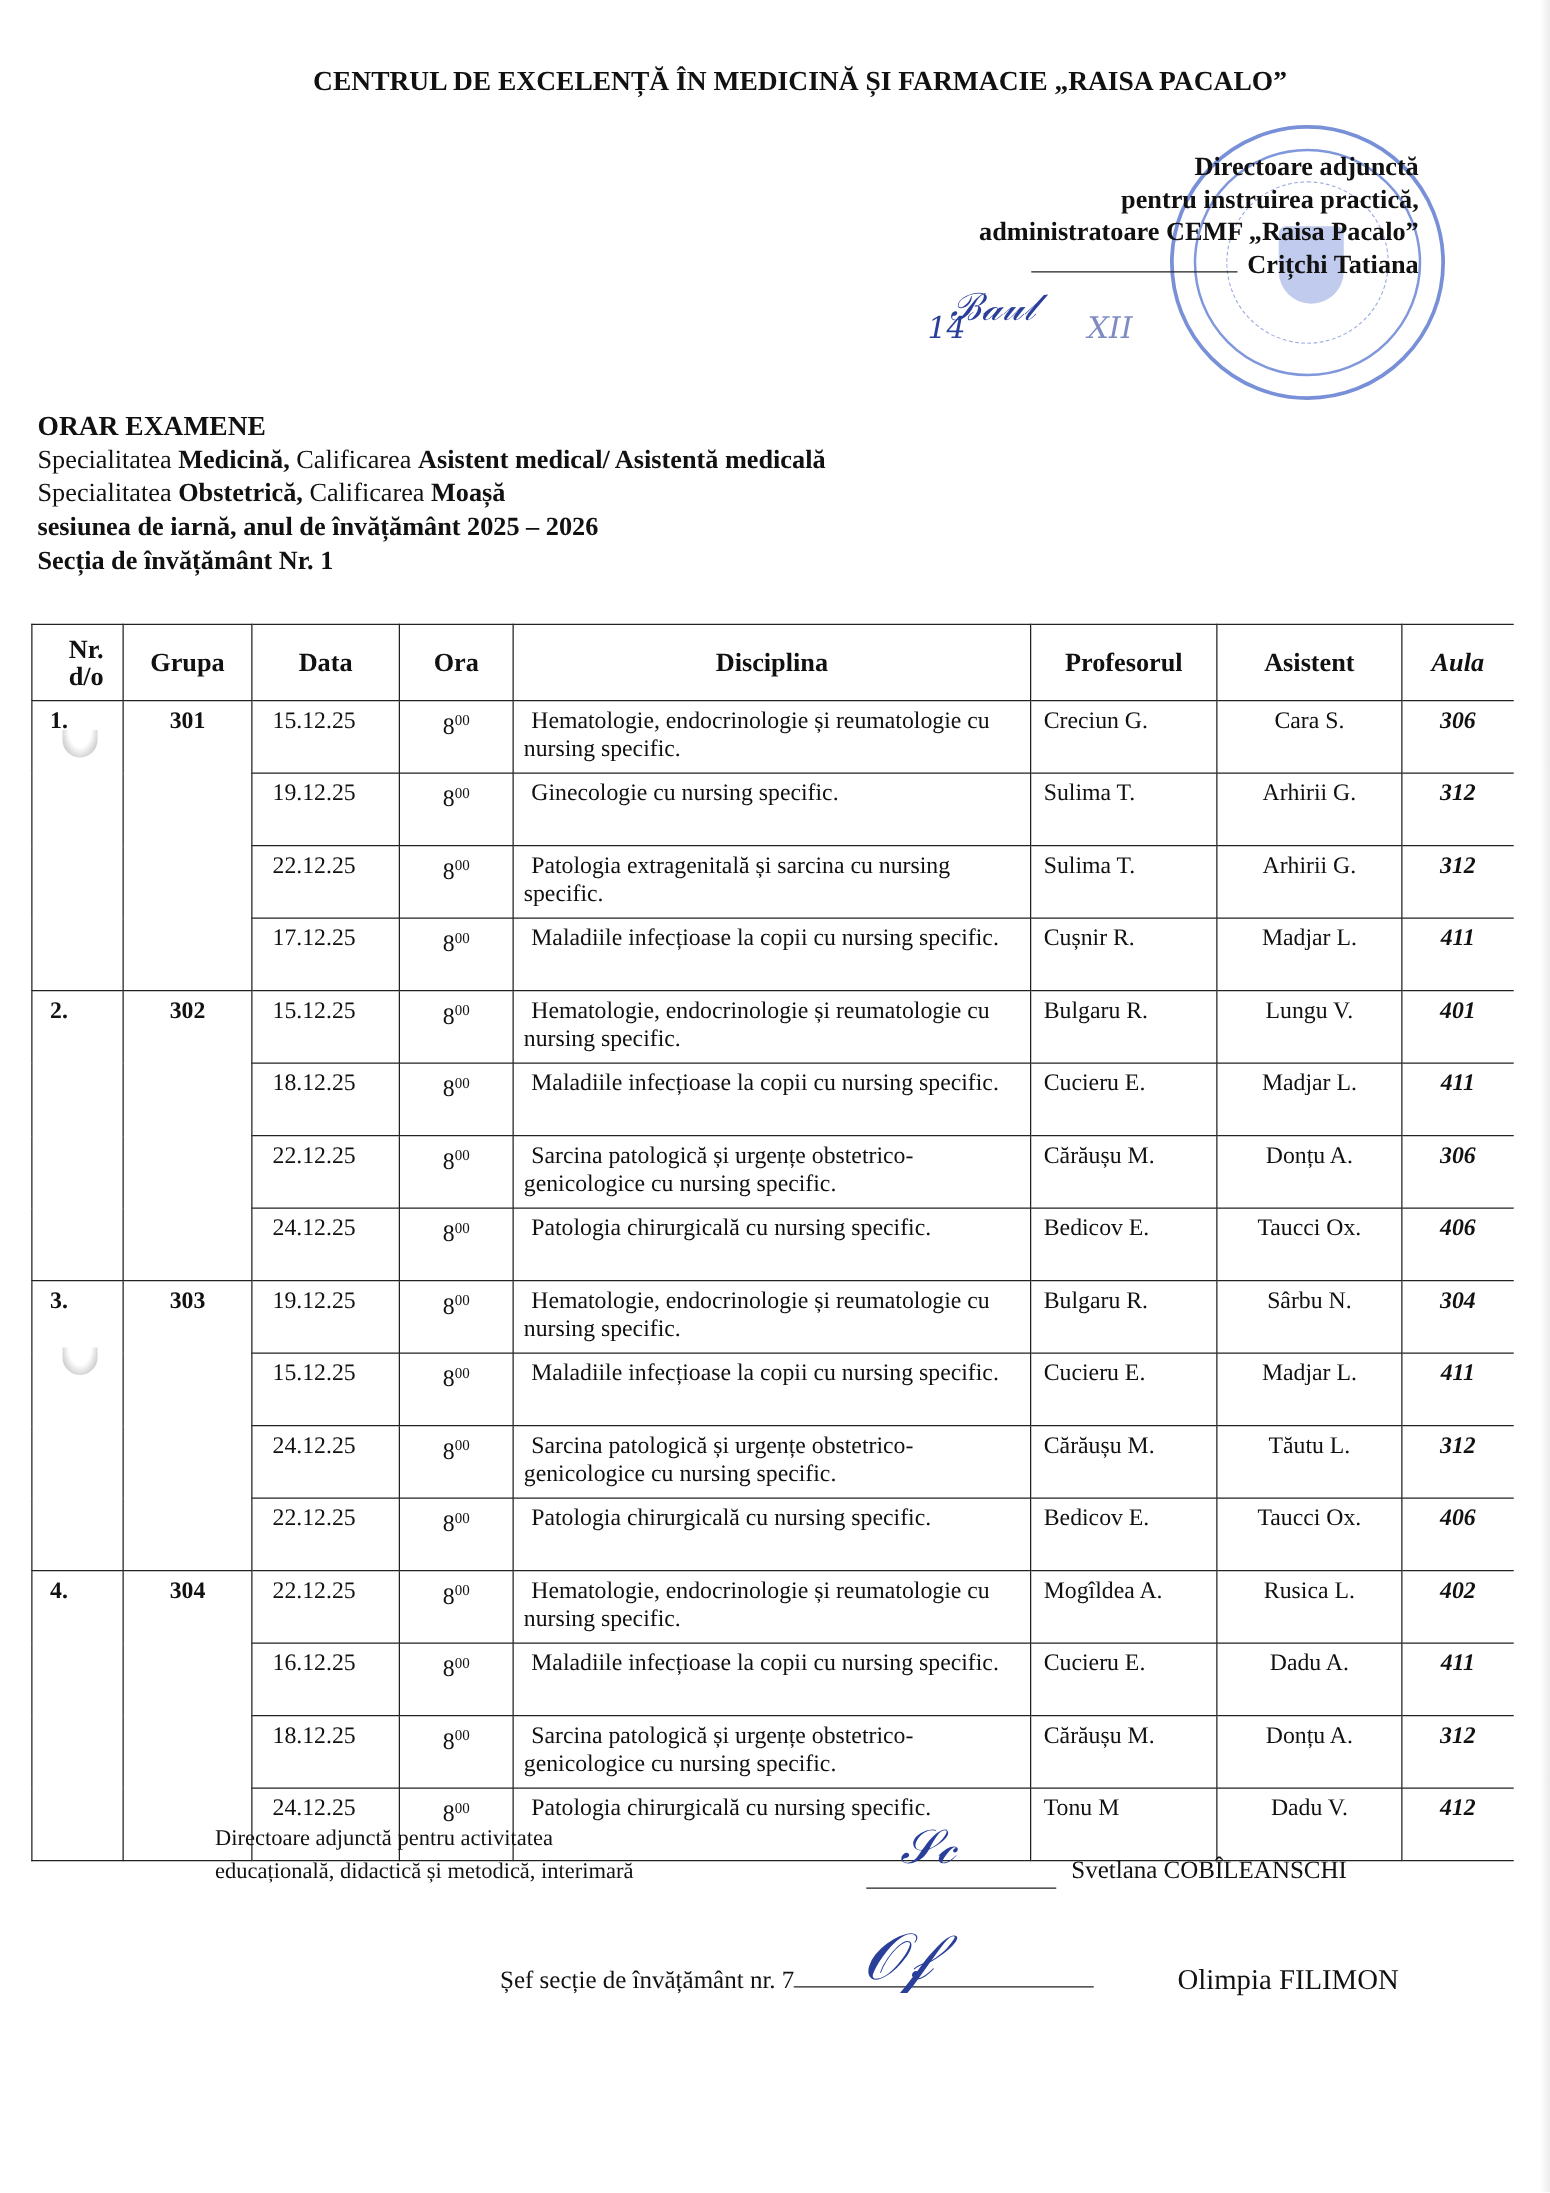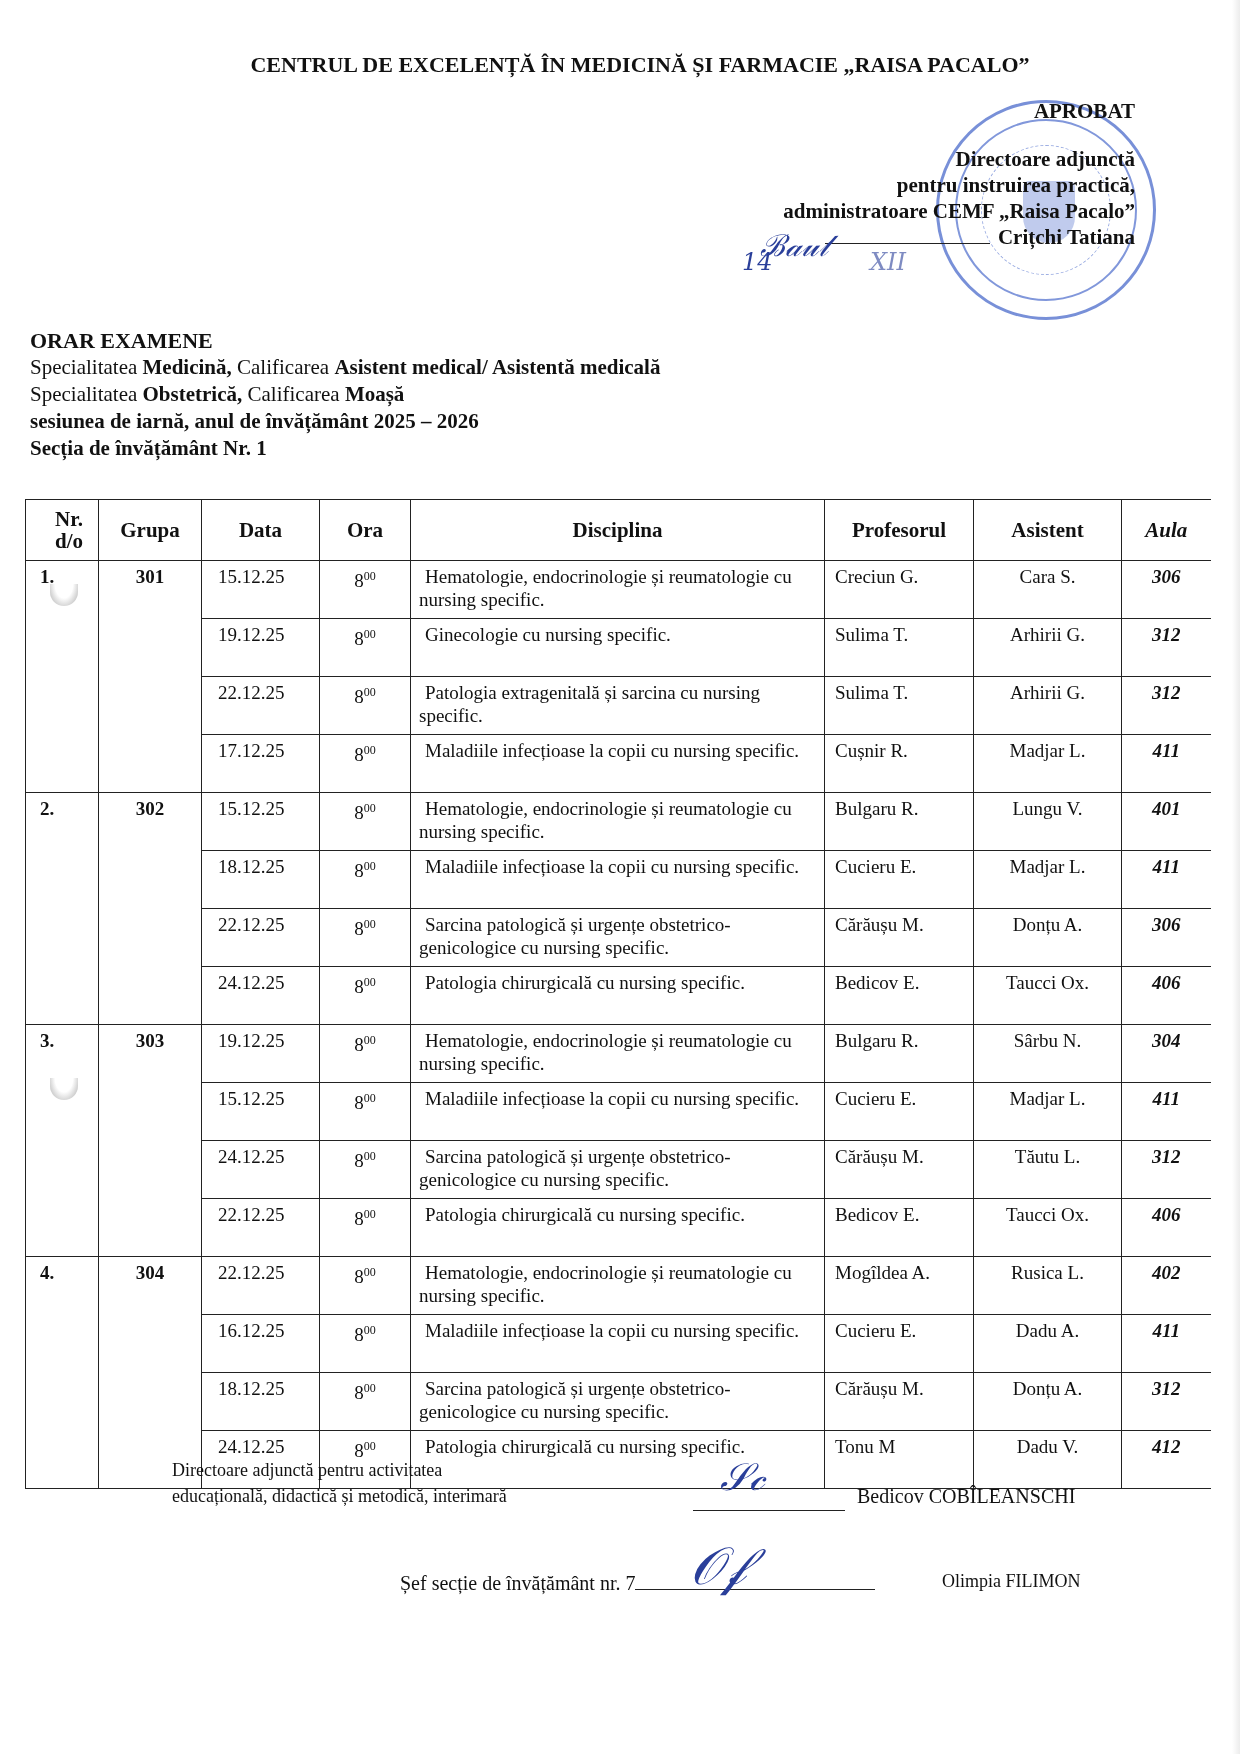--- a/index.html
+++ b/index.html
@@ -95,36 +95,35 @@
   .footer-1-name {
     position: absolute; top: 1485px; left: 857px; font-size: 20px;
   }
   .footer-2 {
     position: absolute; top: 1571px; left: 400px; font-size: 20px; white-space: nowrap;
   }
   .footer-2-line {
     display: inline-block; width: 240px; border-bottom: 1.5px solid #222; height: 18px; vertical-align: baseline;
   }
   .footer-2-name {
-    position: absolute; top: 1571px; left: 942px; font-size: 18px;
+    position: absolute; top: 1571px; left: 942px; font-size: 23px;
   }
 </style>
 </head>
 <body>
 
 <div class="edge-shade"></div>
 
 <div class="institution">CENTRUL DE EXCELENȚĂ ÎN MEDICINĂ ȘI FARMACIE „RAISA PACALO”</div>
 
 <div class="stamp">
   <div class="stamp-emblem"></div>
 </div>
 
 <div class="approval">
-  <span class="line">APROBAT</span>
   <div class="gap"></div>
   <span class="line">Directoare adjunctă</span>
   <span class="line">pentru instruirea practică,</span>
   <span class="line">administratoare CEMF „Raisa Pacalo”</span>
   <span class="line"><span class="sign-line"></span><span>Crițchi Tatiana</span></span>
 </div>
 
 <div class="signature-scribble" style="top:224px; left:760px; font-size:30px;">ℬ𝒶𝓊𝓁</div>
 <div class="signature-scribble" style="top:248px; left:742px; font-size:24px;">14</div>
 <div class="signature-scribble" style="top:248px; left:870px; font-size:24px; opacity:0.6;">XII</div>
@@ -338,19 +337,19 @@
 
 <div class="punch" style="top:584px; left:50px;"></div>
 <div class="punch" style="top:1078px; left:50px;"></div>
 
 <div class="footer-1">
   <div>Directoare adjunctă pentru activitatea</div>
   <div>educațională, didactică și metodică, interimară</div>
 </div>
 <div class="footer-1-sign"></div>
 <div class="signature-scribble" style="top:1455px; left:720px; font-size:38px;">𝒮𝒸</div>
-<div class="footer-1-name">Bedicov COBÎLEANSCHI</div>
+<div class="footer-1-name">Svetlana COBÎLEANSCHI</div>
 
 <div class="footer-2">
   <span>Șef secție de învățământ nr. 7</span><span class="footer-2-line"></span>
 </div>
 <div class="signature-scribble" style="top:1536px; left:690px; font-size:52px;">𝒪𝒻</div>
 <div class="footer-2-name">Olimpia FILIMON</div>
 
 </body></html>

